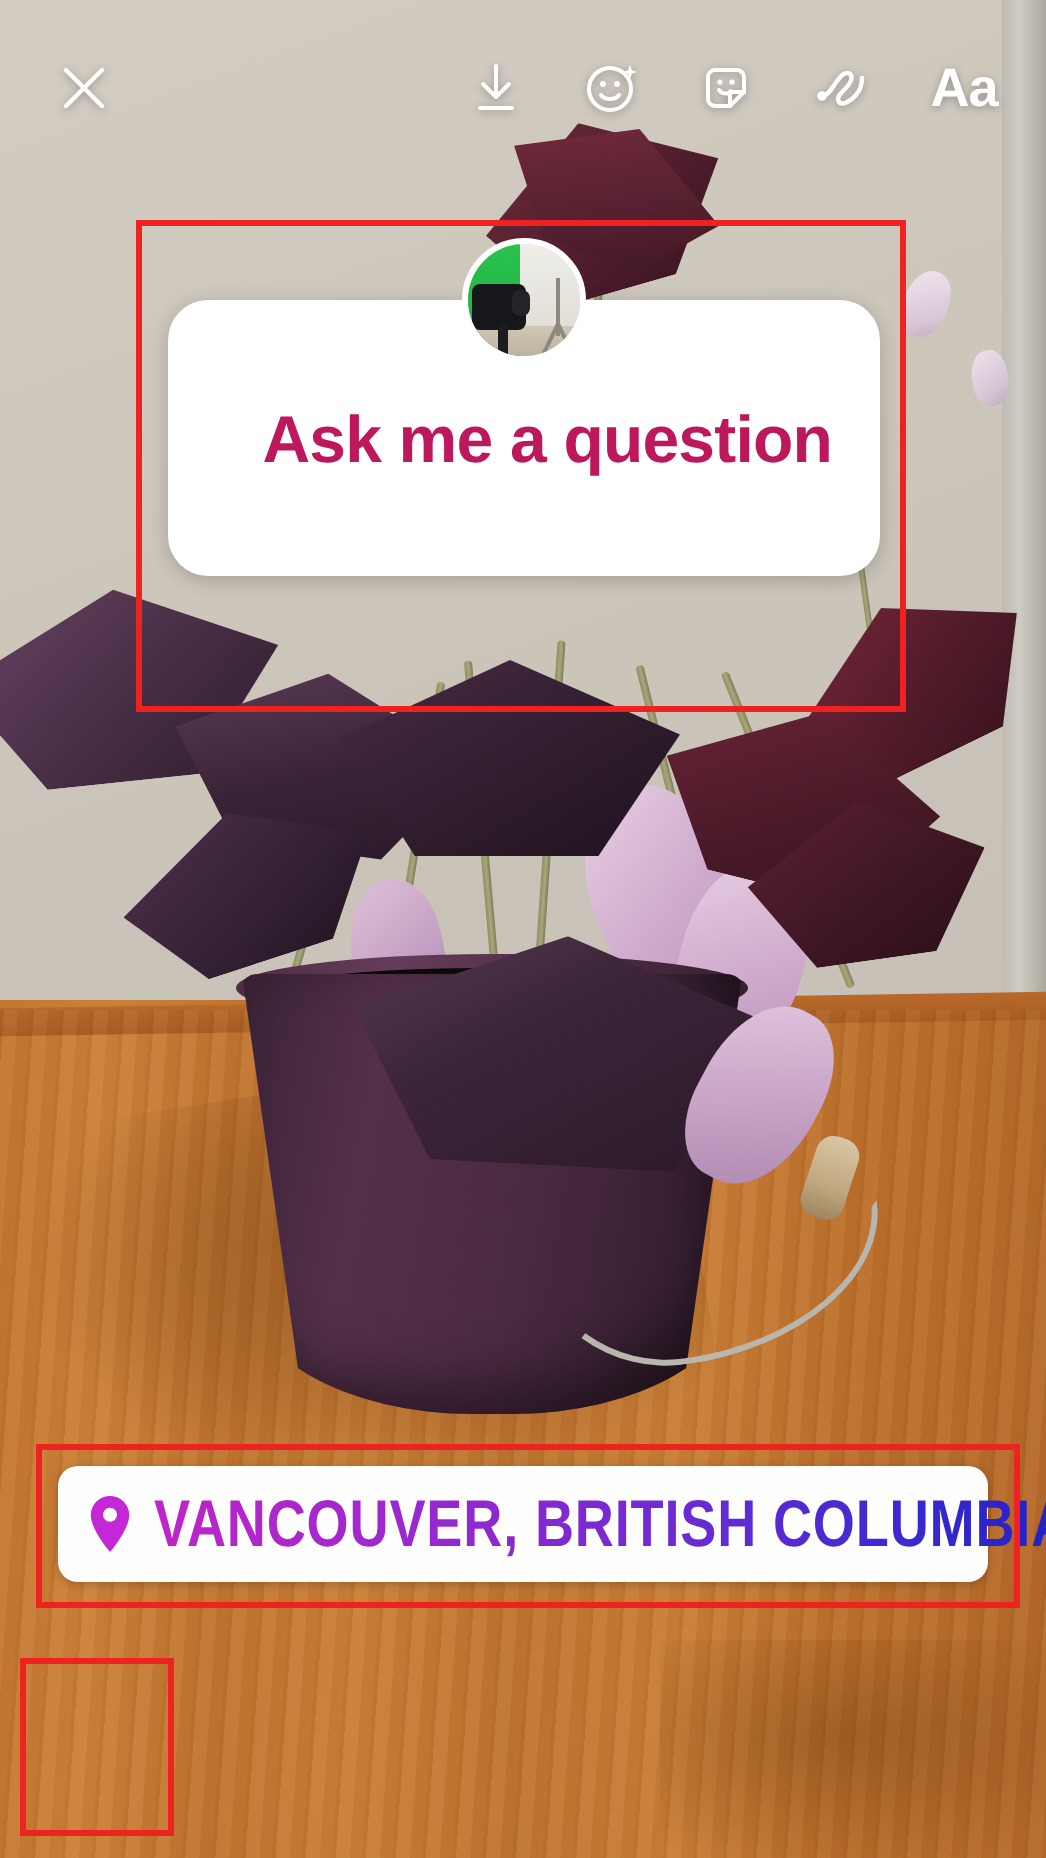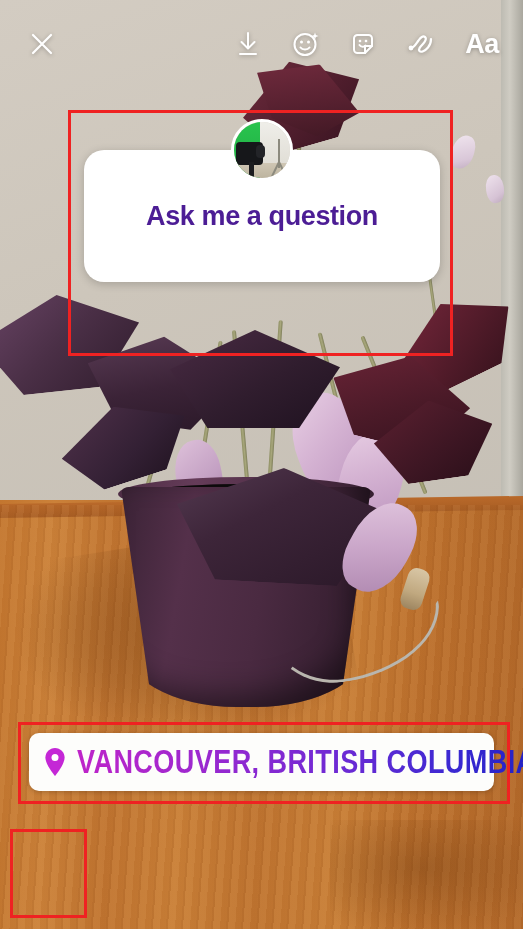--- a/index.html
+++ b/index.html
@@ -282,24 +282,24 @@
   }
   .av-tripod::before,
   .av-tripod::after {
     content: ""; position: absolute; bottom: -14px; left: 0;
     width: 2px; height: 20px; background: #8c8a7e;
   }
   .av-tripod::before { transform: rotate(26deg); transform-origin: top; }
   .av-tripod::after  { transform: rotate(-26deg); transform-origin: top; }
 
   .q-title {
-    text-align: center;
-    font-size: 27px;
+    text-align: right;
+    font-size: 33px;
     font-weight: bold;
-    color: #4c1d95;
+    color: #be185d;
     letter-spacing: -0.4px;
     margin: 18px 0 22px;
     line-height: 1.1;
   }
   .q-input {
     height: 58px;
     background: #efeff0;
     border-radius: 12px;
     display: flex;
     align-items: center;

